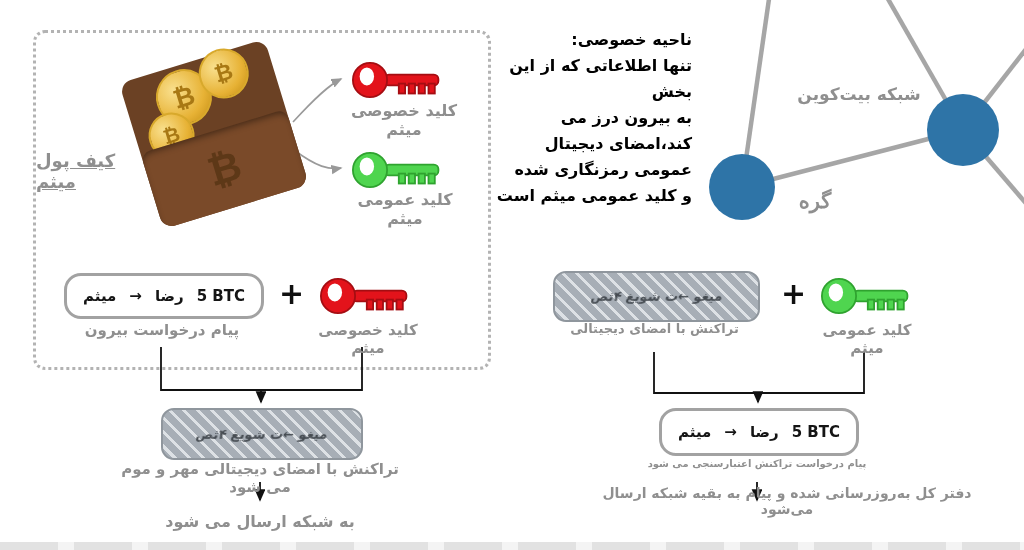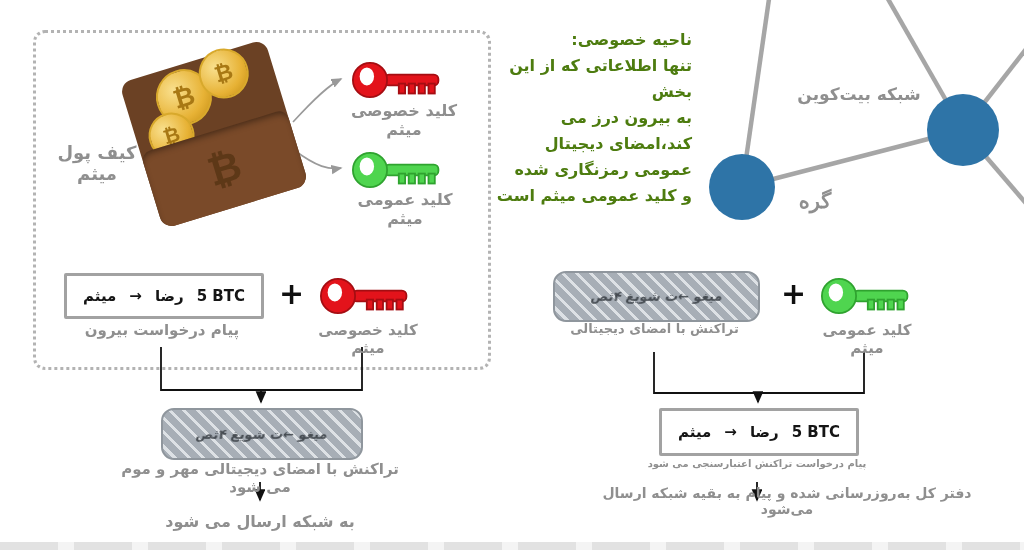--- a/index.html
+++ b/index.html
@@ -21,48 +21,48 @@
   .c1{left:30px;top:4px;width:52px;height:52px;font-size:26px;}
   .c2{left:78px;top:-4px;width:46px;height:46px;font-size:22px;}
   .c3{left:12px;top:42px;width:42px;height:42px;font-size:20px;}
   .w-front{position:absolute;left:0;right:0;top:48%;bottom:0;background:#7a4a29;
         border-radius:10px 10px 12px 12px;display:flex;align-items:center;justify-content:center;
         box-shadow:inset 0 5px 7px -3px rgba(0,0,0,.45);}
   .w-btc{color:#543212;font-size:40px;font-weight:700;opacity:.75;}
 
   
   .lbl{position:absolute;z-index:2;color:#8f8f8f;font-weight:700;direction:rtl;text-align:center;}
-  #wallet-label{left:36px;top:142px;width:122px;font-size:18px;text-align:center;}
+  #wallet-label{left:36px;top:150px;width:122px;font-size:18px;text-align:left;text-decoration:underline;}
   #priv-label-top{left:338px;top:101px;width:132px;font-size:16px;}
   #pub-label-top{left:341px;top:190px;width:128px;font-size:16px;}
   #tx-msg-label{left:64px;top:321px;width:196px;font-size:15px;}
   #priv-label-mid{left:302px;top:321px;width:132px;font-size:15px;}
   #signed-label{left:548px;top:321px;width:213px;font-size:13px;}
   #pub-label-mid{left:806px;top:321px;width:122px;font-size:15px;}
   #sealed-label{left:114px;top:460px;width:292px;font-size:15px;}
   #send-label{left:165px;top:512px;width:190px;font-size:16px;}
   #validated-label{left:590px;top:458px;width:334px;font-size:10px;}
   #broadcast-label{left:575px;top:485px;width:424px;font-size:14px;}
   #net-label{left:789px;top:84px;width:140px;font-size:17px;}
   #node-label{left:792px;top:189px;width:46px;font-size:21px;font-family:Liberation Serif, serif;}
 
   #privacy-note{position:absolute;left:480px;top:27px;width:212px;z-index:2;
-        direction:rtl;text-align:right;color:#4d7c0f;font-weight:600;
+        direction:rtl;text-align:right;color:#000000;font-weight:600;
         font-size:16px;line-height:26px;}
 
   
   .key-wrap{position:absolute;z-index:2;width:90px;height:48px;}
   #red-key-top{left:352px;top:56px;}
   #green-key-top{left:352px;top:146px;}
   #red-key-mid{left:320px;top:272px;}
   #green-key-mid{left:821px;top:272px;}
 
   
   .tx-box{position:absolute;z-index:2;display:flex;direction:ltr;align-items:center;
-        justify-content:center;gap:13px;border:3.5px solid #a2a2a2;border-radius:2px;
+        justify-content:center;gap:13px;border:3.5px solid #a2a2a2;border-radius:17px;
         background:#fff;font-weight:700;color:#151515;font-size:15px;}
   .tx-box span{white-space:nowrap;}
   #tx-box-left{left:64px;top:273px;width:194px;height:40px;}
   #tx-box-right{left:659px;top:408px;width:194px;height:42px;}
 
   .plus{position:absolute;z-index:2;font-size:30px;font-weight:700;color:#101010;}
   #plus-left{left:279px;top:276px;}
   #plus-right{left:781px;top:276px;}
 
   

